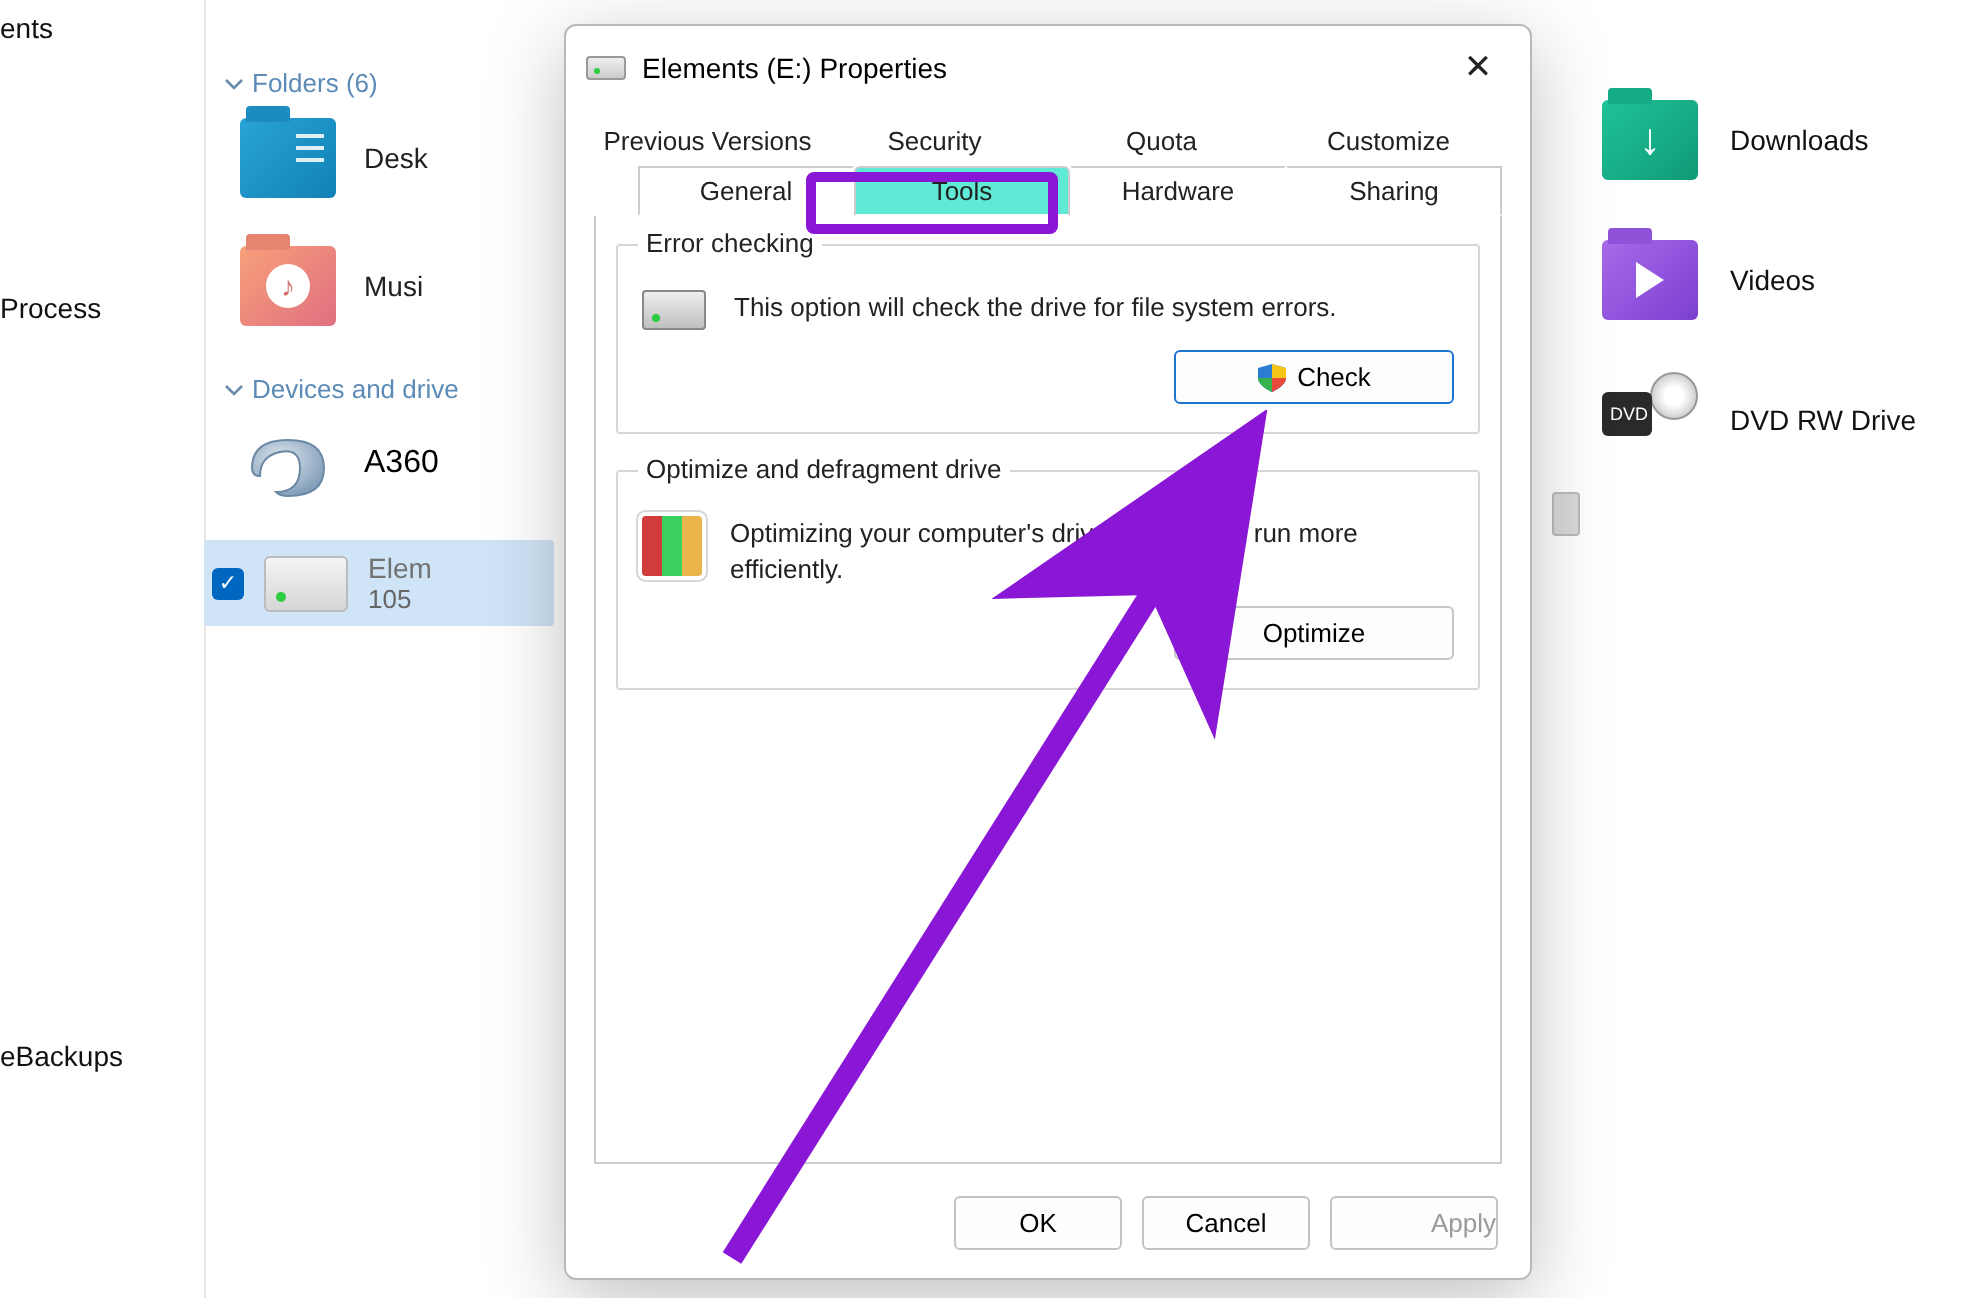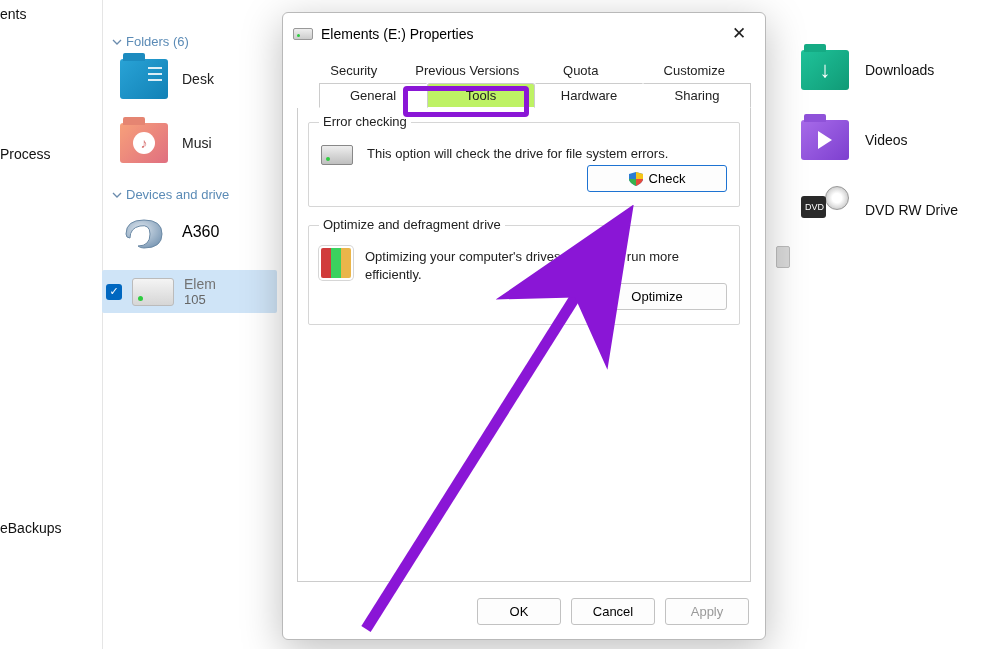--- a/index.html
+++ b/index.html
@@ -63,44 +63,44 @@
 .dialog { position:absolute; left:282px; top:12px; width:484px; height:628px; background:#fff; border:1px solid #b9b9b9; border-radius:6px; box-shadow:0 10px 40px rgba(0,0,0,.25); display:flex; flex-direction:column; }
 .titlebar { display:flex; align-items:center; gap:8px; padding:8px 10px; }
 .titlebar .drv { width:20px; height:12px; background:linear-gradient(#eee,#ccc); border:1px solid #999; border-radius:2px; position:relative; }
 .titlebar .drv::after { content:""; position:absolute; left:3px; bottom:2px; width:3px; height:3px; background:#2ecc40; border-radius:50%; }
 .titlebar .title { font-size:14px; flex:1; }
 .titlebar .close { width:32px; text-align:center; font-size:17px; color:#222; cursor:pointer; padding:2px 0; }
 
 .tabs { padding:4px 14px 0 14px; }
 .tabrow { display:flex; }
 .tab { flex:1; text-align:center; font-size:13px; padding:4px 0; color:#222; border:1px solid transparent; cursor:pointer; }
-.tab.active { border:1px solid #ccc; border-bottom:1px solid #fff; background:#bef264; border-radius:3px 3px 0 0; }
+.tab.active { border:1px solid #ccc; border-bottom:1px solid #fff; background:#5eead4; border-radius:3px 3px 0 0; }
 .tabrow2 .tab { border-top:1px solid #ccc; }
 .tabrow2 .tab:first-child { border-left:1px solid #ccc;margin-left:22px; }
 .tabrow2 .tab:last-child { border-right:1px solid #ccc; }
 
 .content-pane { flex:1; margin:0 14px 8px 14px; border:1px solid #ccc; border-top:none; padding:14px 10px; position:relative; }
 
 .group { border:1px solid #d6d6d6; border-radius:2px; padding:22px 12px 14px 12px; margin-bottom:18px; position:relative; }
 .group-title { position:absolute; top:-9px; left:10px; background:#fff; padding:0 4px; font-size:13px; color:#222; }
 .group-body { display:flex; gap:14px; }
 .group .desc { font-size:13px; color:#222; line-height:1.35; flex:1; }
 .defrag-icon { width:30px; height:30px; background:linear-gradient(90deg,#d13b3b 0 33%, #3bd15e 33% 66%, #eab54a 66% 100%); border-radius:2px; box-shadow:0 0 0 2px #fff, 0 0 0 3px #d6d6d6; }
 .drv-icon2 { width:32px; height:20px; background:linear-gradient(#eee,#bfbfbf); border:1px solid #888; border-radius:2px; position:relative; }
 .drv-icon2::after { content:""; position:absolute; left:4px; bottom:3px; width:4px; height:4px; background:#2ecc40; border-radius:50%; }
 
-.btn-row { display:flex; justify-content:flex-end; }
+.btn-row { display:flex; justify-content:flex-end; margin-top:10px; }
 .winbtn { min-width:140px; padding:5px 12px; font-size:13px; background:#fdfdfd; border:1px solid #c6c6c6; border-radius:3px; cursor:pointer; display:flex; align-items:center; justify-content:center; gap:6px; }
 .winbtn.primary { border:1px solid #1e73d2; }
 .shield { width:14px; height:14px; }
 .shield svg { display:block; }
 
 .footer { display:flex; gap:10px; justify-content:flex-end; padding:8px 16px 14px; }
 .fbtn { width:84px; padding:5px 0; font-size:13px; background:#fdfdfd; border:1px solid #c2c2c2; border-radius:3px; cursor:pointer; text-align:center; }
-.fbtn.disabled { color:#9a9a9a; cursor:default; }
+.fbtn.disabled { color:#9a9a9a; cursor:default;text-align:right; }
 
 
 .highlight { position:absolute; border:5px solid #8a16d6; border-radius:4px; pointer-events:none; }
 .hl-tools { left:403px; top:86px; width:126px; height:31px; }
 .arrow-svg { position:absolute; left:330px; top:205px; width:330px; height:430px; pointer-events:none; }
 </style>
 </head>
 <body>
 
 <div class="explorer">
@@ -201,22 +201,22 @@
 
 <div class="dialog">
   <div class="titlebar">
     <div class="drv"></div>
     <div class="title">Elements (E:) Properties</div>
     <div class="close">✕</div>
   </div>
 
   <div class="tabs">
     <div class="tabrow">
+      <div class="tab">Previous Versions</div>
       <div class="tab">Security</div>
-      <div class="tab">Previous Versions</div>
       <div class="tab">Quota</div>
       <div class="tab">Customize</div>
     </div>
     <div class="tabrow tabrow2">
       <div class="tab">General</div>
       <div class="tab active">Tools</div>
       <div class="tab">Hardware</div>
       <div class="tab">Sharing</div>
     </div>
   </div>

